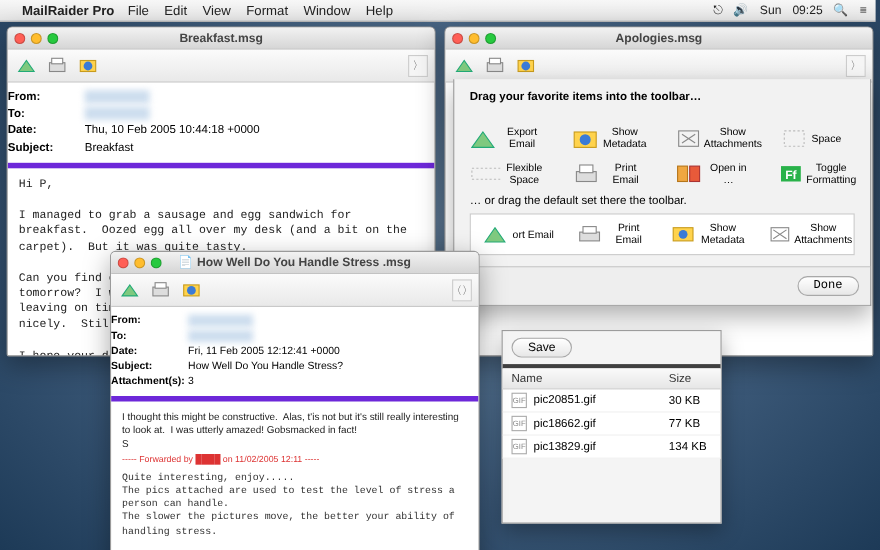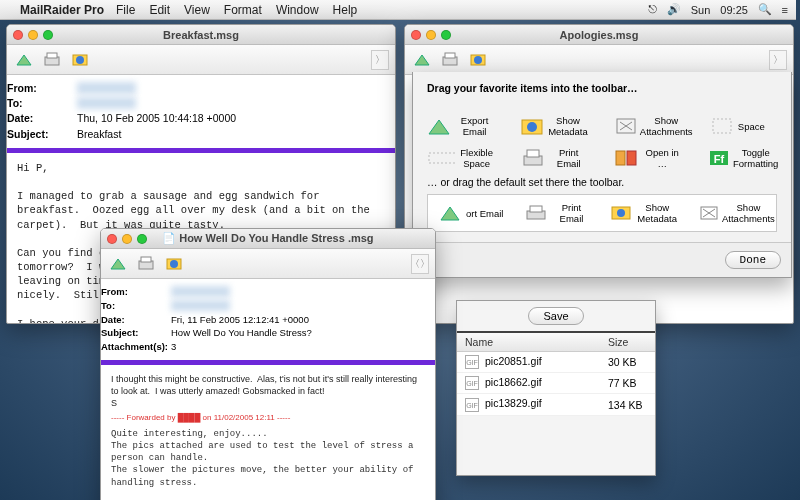--- a/index.html
+++ b/index.html
@@ -60,21 +60,21 @@
   }
   .sheet .inner { padding:10px 14px;}
   .sheet .iconrow { display:flex; gap:24px; margin:8px 0 6px;}
   .tool-item { display:flex; align-items:center; width:70px; font-size:9.5px; text-align:center; gap:2px;}
   .tool-item .pic { width:28px; height:24px; display:flex; align-items:center; justify-content:center; font-size:18px;}
   .defaultrow { border:1px solid #c9c9c9; background:#fff; padding:6px 8px; display:flex; gap:18px; align-items:flex-end; margin-top:6px;}
   .sheet .bottombar { border-top:1px solid #c8c8c8; padding:8px 10px; display:flex; align-items:center; gap:8px; background:#eee;}
   .btn { background:linear-gradient(#fff,#e7e7e7); border:1px solid #a8a8a8; border-radius:10px; padding:2px 14px; font-size:11px;}
   
   .attpanel { position:absolute; background:#f4f4f4; border:1px solid #9c9c9c; box-shadow:0 8px 18px rgba(0,0,0,0.3); font-size:10.5px;}
-  .attpanel .top { padding:6px 8px; display:flex; justify-content:center; border-bottom:2px solid #404040;}
+  .attpanel .top { padding:6px 8px; display:flex; justify-content:flex-start; border-bottom:4px solid #404040;}
   .attpanel table { width:100%; border-collapse:collapse; background:#fff;}
   .attpanel th { text-align:left; background:linear-gradient(#fafafa,#e6e6e6); border-bottom:1px solid #ccc; padding:3px 8px; font-weight:normal; color:#333;}
   .attpanel td { padding:3px 8px; border-bottom:1px solid #f0f0f0;}
   .fileicon{ display:inline-block; width:14px; height:14px; border:1px solid #aaa; background:#fff; margin-right:6px; vertical-align:middle; font-size:7px; text-align:center; line-height:14px; color:#888;}
   svg { display:block; }
 </style>
 </head>
 <body>
 
 <div class="menubar">

